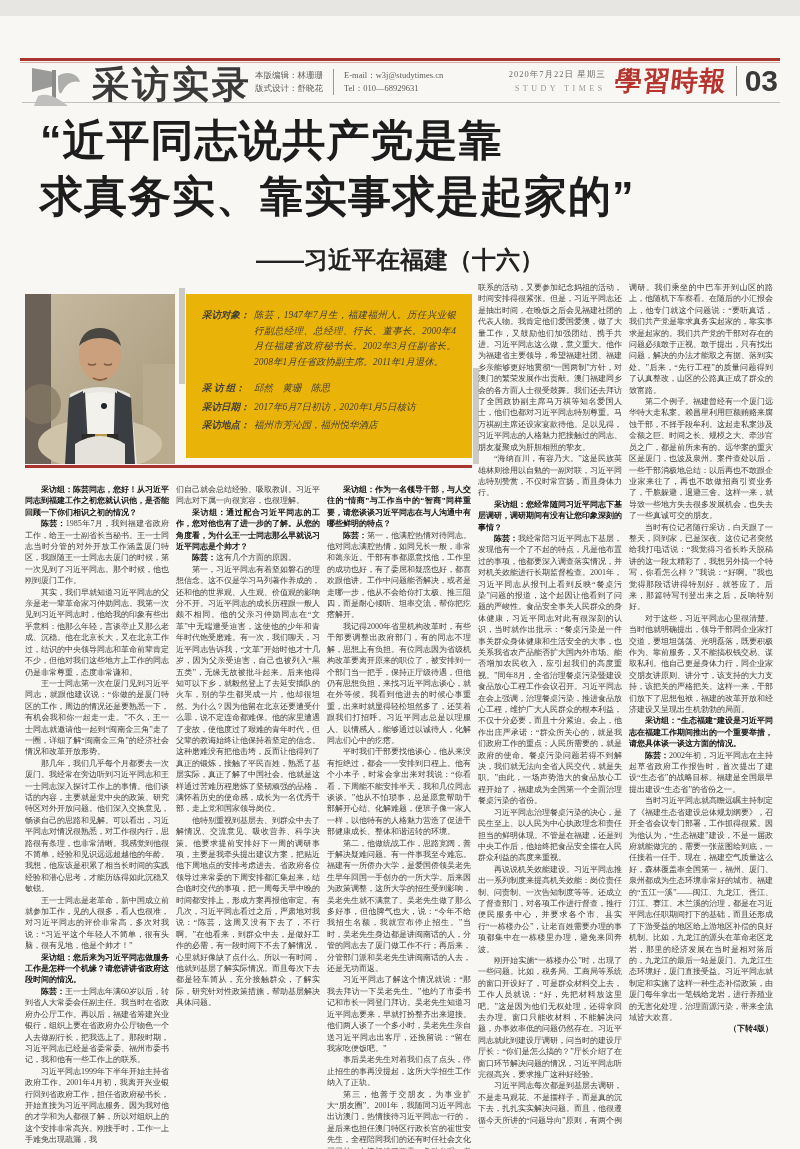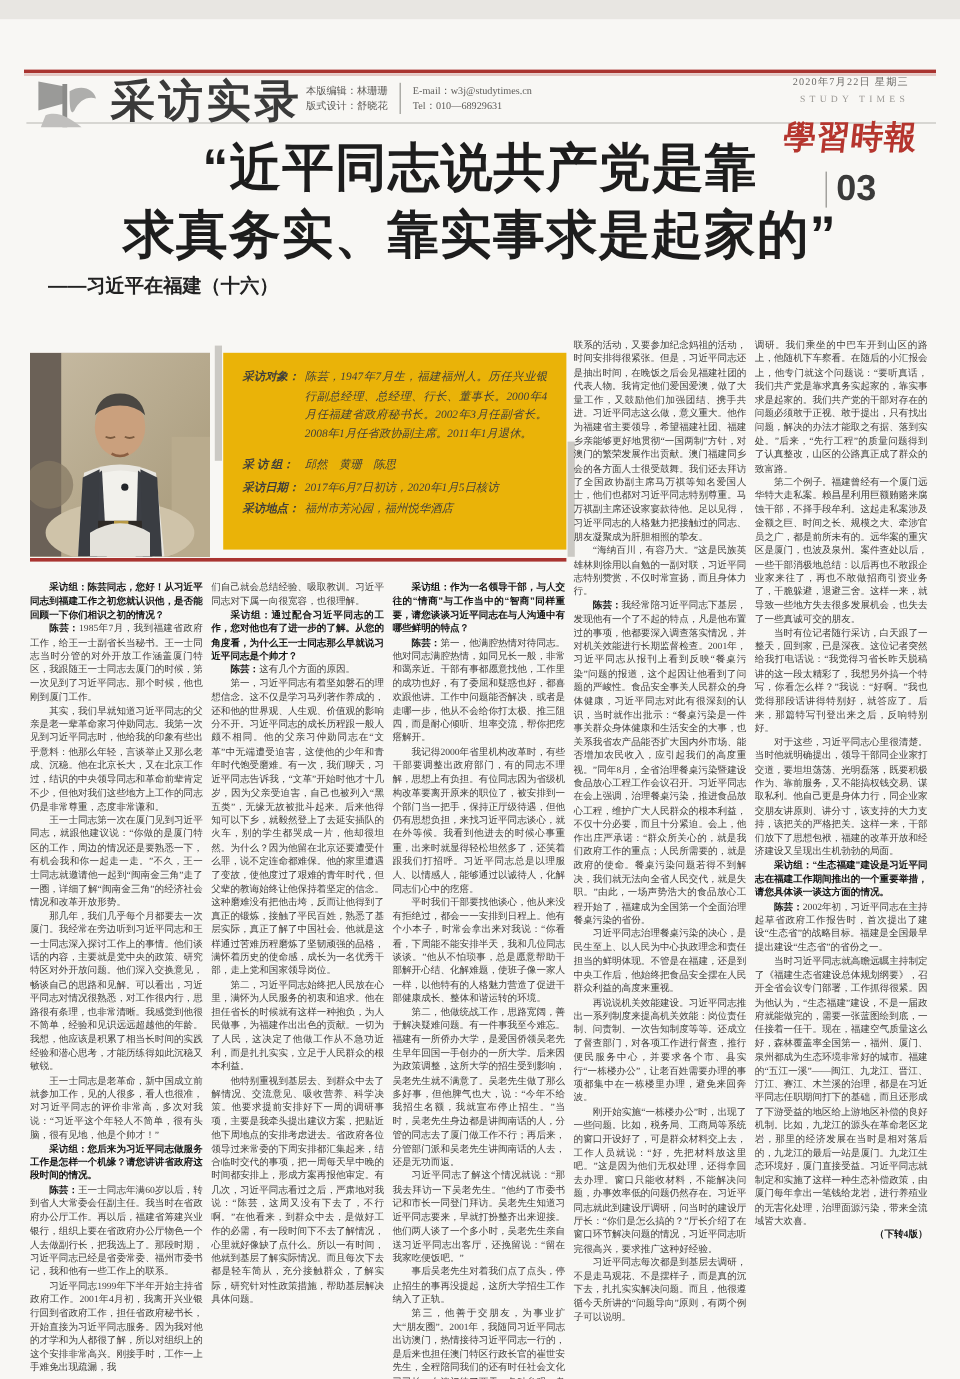--- a/index.html
+++ b/index.html
@@ -8,35 +8,35 @@
   
   .top-rule{position:absolute;left:20px;top:42px;width:760px;height:3px;background:#a93430;}
   .top-rule-shadow{position:absolute;left:20px;top:46px;width:760px;height:1px;background:#d8a9a5;}
   .header-bottom-rule{position:absolute;left:22px;top:86px;width:758px;height:1px;background:#c2c0bc;}
   .masthead-logo{position:absolute;left:28px;top:50px;width:56px;height:42px;}
   .section-title{position:absolute;left:92px;top:44px;font-family:"Liberation Sans","DejaVu Sans",sans-serif;
         font-weight:900;font-size:37px;letter-spacing:3px;color:#3a3a3a;}
   .header-center{position:absolute;left:255px;top:52px;display:flex;align-items:flex-end;gap:10px;
         font-size:8.5px;line-height:13px;color:#5c5b58;}
   .header-center .vline{width:1px;height:26px;background:#9a9995;margin-top:1px;}
-  .header-right{position:absolute;right:35px;top:47px;display:flex;align-items:center;gap:9px;flex-direction:column;}
+  .header-right{position:absolute;right:22px;top:47px;display:flex;align-items:center;gap:9px;}
   .date-block{text-align:right;}
   .date-line{font-size:8.5px;color:#6b6a66;letter-spacing:1px;}
   .study-times{font-size:8px;color:#9a9894;letter-spacing:3.5px;margin-top:3px;}
   .masthead-cn{font-size:27px;font-weight:bold;color:#b5352e;transform:skewX(-6deg);
         font-family:"Liberation Serif","DejaVu Serif",serif;letter-spacing:1px;}
   .pageno-block{display:flex;align-items:center;gap:8px;}
   .pageno-rule{width:1px;height:30px;background:#8e8d89;}
   .page-number{font-size:30px;font-weight:bold;color:#3a3a3a;font-family:"Liberation Sans",sans-serif;text-align:right;}
   
-  .headline{position:absolute;left:40px;top:96px;width:720px;text-align:center;
+  .headline{position:absolute;left:40px;top:96px;width:720px;
         font-family:"Liberation Sans","DejaVu Sans",sans-serif;font-weight:900;color:#1d1d1d;}
   .headline .l1,.headline .l2{font-size:43px;line-height:56px;letter-spacing:1px;}
-  .deck{position:absolute;left:40px;top:212px;width:720px;text-align:left;
-        font-family:"Liberation Sans","DejaVu Sans",sans-serif;font-weight:bold;font-size:16px;color:#222;}
+  .deck{position:absolute;left:40px;top:228px;width:720px;text-align:center;
+        font-family:"Liberation Sans","DejaVu Sans",sans-serif;font-weight:bold;font-size:24px;color:#222;}
   
   .photo{position:absolute;left:25px;top:278px;width:150px;height:170px;overflow:hidden;background:#b3a78f;}
   
   .infobox{position:absolute;left:186px;top:278px;width:286px;height:164px;background:#eab308;
         padding:14px 16px 0 16px;box-sizing:border-box;}
   .infobox::before{content:"";position:absolute;left:-7px;top:-6px;width:6px;height:96px;background:#cbc9c4;}
   .infobox::after{content:"";position:absolute;right:-7px;bottom:-6px;width:6px;height:96px;background:#cbc9c4;}
   .ib-row{font-style:italic;font-size:9.5px;line-height:15.5px;color:#403f3c;text-align:justify;
         padding-left:52px;position:relative;margin-bottom:3px;}
   .ib-label{position:absolute;left:0;top:0;font-weight:bold;font-style:italic;white-space:nowrap;}
@@ -155,36 +155,36 @@
       <p class="para p">王一士同志是老革命，新中国成立前就参加工作，见的人很多，看人也很准，对习近平同志的评价非常高，多次对我说：“习近平这个年轻人不简单，很有头脑，很有见地，他是个帅才！”</p>
       <p class="para q">采访组：您后来为习近平同志做服务工作是怎样一个机缘？请您讲讲省政府这段时间的情况。</p>
       <p class="para a"><b class="lead">陈芸：</b>王一士同志年满60岁以后，转到省人大常委会任副主任。我当时在省政府办公厅工作。再以后，福建省筹建兴业银行，组织上要在省政府办公厅物色一个人去做副行长，把我选上了。那段时期，习近平同志已经是省委常委、福州市委书记，我和他有一些工作上的联系。</p>
       <p class="para p">习近平同志1999年下半年开始主持省政府工作。2001年4月初，我离开兴业银行回到省政府工作，担任省政府秘书长，开始直接为习近平同志服务。因为我对他的才学和为人都很了解，所以对组织上的这个安排非常高兴。刚接手时，工作一上手难免出现疏漏，我</p>
     </div>
   <div class="col col-low" style="left:176px;">
       <p class="para cont">们自己就会总结经验、吸取教训。习近平同志对下属一向很宽容，也很理解。</p>
       <p class="para q">采访组：通过配合习近平同志的工作，您对他也有了进一步的了解。从您的角度看，为什么王一士同志那么早就说习近平同志是个帅才？</p>
       <p class="para a"><b class="lead">陈芸：</b>这有几个方面的原因。</p>
       <p class="para p">第一，习近平同志有着坚如磐石的理想信念。这不仅是学习马列著作养成的，还和他的世界观、人生观、价值观的影响分不开。习近平同志的成长历程跟一般人颇不相同。他的父亲习仲勋同志在“文革”中无端遭受迫害，这使他的少年和青年时代饱受磨难。有一次，我们聊天，习近平同志告诉我，“文革”开始时他才十几岁，因为父亲受迫害，自己也被列入“黑五类”，无缘无故被批斗起来。后来他得知可以下乡，就毅然登上了去延安插队的火车，别的学生都哭成一片，他却很坦然。为什么？因为他留在北京还要遭受什么罪，说不定连命都难保。他的家里遭遇了变故，使他度过了艰难的青年时代，但父辈的教诲始终让他保持着坚定的信念。这种磨难没有把他击垮，反而让他得到了真正的锻炼，接触了平民百姓，熟悉了基层实际，真正了解了中国社会。他就是这样通过苦难历程磨炼了坚韧顽强的品格，满怀着历史的使命感，成长为一名优秀干部，走上党和国家领导岗位。</p>
-      <p class="para p">第二，习近平同志始终把人民放在心里，满怀为人民服务的初衷和追求。他在担任省长的时候就有这样一种抱负，为人民做事，为福建作出出色的贡献。一切为了人民，这决定了他做工作从不急功近利，而是扎扎实实，立足于人民群众的根本利益。</p>
       <p class="para p">他特别重视到基层去、到群众中去了解情况、交流意见、吸收营养、科学决策。他要求提前安排好下一周的调研事项，主要是我牵头提出建议方案，把贴近他下周地点的安排考虑进去。省政府各位领导过来常委的下周安排都汇集起来，结合临时交代的事项，把一周每天早中晚的时间都安排上，形成方案再报他审定。有几次，习近平同志看过之后，严肃地对我说：“陈芸，这周又没有下去了，不行啊。”在他看来，到群众中去，是做好工作的必需，有一段时间下不去了解情况，心里就好像缺了点什么。所以一有时间，他就到基层了解实际情况。而且每次下去都是轻车简从，充分接触群众，了解实际，研究针对性政策措施，帮助基层解决具体问题。</p>
     </div>
   <div class="col col-low" style="left:327px;">
       <p class="para q">采访组：作为一名领导干部，与人交往的“情商”与工作当中的“智商”同样重要，请您谈谈习近平同志在与人沟通中有哪些鲜明的特点？</p>
       <p class="para a"><b class="lead">陈芸：</b>第一，他满腔热情对待同志。他对同志满腔热情，如同兄长一般，非常和蔼亲近。干部有事都愿意找他，工作里的成功也好，有了委屈和疑惑也好，都喜欢跟他讲。工作中问题能否解决，或者是走哪一步，他从不会给你打太极、推三阻四，而是耐心倾听、坦率交流，帮你把疙瘩解开。</p>
       <p class="para p">我记得2000年省里机构改革时，有些干部要调整出政府部门，有的同志不理解，思想上有负担。有位同志因为省级机构改革要离开原来的职位了，被安排到一个部门当一把手，保持正厅级待遇，但他仍有思想负担，来找习近平同志谈心，就在外等候。我看到他进去的时候心事重重，出来时就显得轻松坦然多了，还笑着跟我们打招呼。习近平同志总是以理服人、以情感人，能够通过以诚待人，化解同志们心中的疙瘩。</p>
       <p class="para p">平时我们干部要找他谈心，他从来没有拒绝过，都会一一安排到日程上。他有个小本子，时常会拿出来对我说：“你看看，下周能不能安排半天，我和几位同志谈谈。”他从不怕琐事，总是愿意帮助干部解开心结、化解难题，使班子像一家人一样，以他特有的人格魅力营造了促进干部健康成长、整体和谐运转的环境。</p>
       <p class="para p">第二，他做统战工作，思路宽阔，善于解决疑难问题。有一件事我至今难忘。福建有一所侨办大学，是爱国侨领吴老先生早年回国一手创办的一所大学。后来因为政策调整，这所大学的招生受到影响，吴老先生就不满意了。吴老先生做了那么多好事，但他脾气也大，说：“今年不给我招生名额，我就宣布停止招生。”当时，吴老先生身边都是讲闽南话的人，分管的同志去了厦门做工作不行；再后来，分管部门派和吴老先生讲闽南话的人去，还是无功而返。</p>
       <p class="para p">习近平同志了解这个情况就说：“那我去拜访一下吴老先生。”他约了市委书记和市长一同登门拜访。吴老先生知道习近平同志要来，早就打扮整齐出来迎接。他们两人谈了一个多小时，吴老先生亲自送习近平同志出客厅，还挽留说：“留在我家吃便饭吧。”</p>
       <p class="para p">事后吴老先生对着我们点了点头，停止招生的事再没提起，这所大学招生工作纳入了正轨。</p>
       <p class="para p">第三，他善于交朋友，为事业扩大“朋友圈”。2001年，我随同习近平同志出访澳门，热情接待习近平同志一行的，是后来也担任澳门特区行政长官的崔世安先生，全程陪同我们的还有时任社会文化司司长。在澳门待了两天，各种参观、考察、会商、会谈不断，既要参加一些帮助澳门特区和国家建立经济</p>
     </div>
   <div class="col col-high" style="left:478px;">
       <p class="para cont">联系的活动，又要参加纪念妈祖的活动，时间安排得很紧张。但是，习近平同志还是抽出时间，在晚饭之后会见福建社团的代表人物。我肯定他们爱国爱澳，做了大量工作，又鼓励他们加强团结、携手共进。习近平同志这么做，意义重大。他作为福建省主要领导，希望福建社团、福建乡亲能够更好地贯彻“一国两制”方针，对澳门的繁荣发展作出贡献。澳门福建同乡会的各方面人士很受鼓舞。我们还去拜访了全国政协副主席马万祺等知名爱国人士，他们也都对习近平同志特别尊重。马万祺副主席还设家宴款待他。足以见得，习近平同志的人格魅力把接触过的同志、朋友凝聚成为肝胆相照的挚友。</p>
       <p class="para p">“海纳百川，有容乃大。”这是民族英雄林则徐用以自勉的一副对联，习近平同志特别赞赏，不仅时常宣扬，而且身体力行。</p>
+      <p class="para q">采访组：您经常随同习近平同志下基层调研，调研期间有没有让您印象深刻的事情？</p>
       <p class="para a"><b class="lead">陈芸：</b>我经常陪习近平同志下基层，发现他有一个了不起的特点，凡是他布置过的事项，他都要深入调查落实情况，并对机关效能进行长期监督检查。2001年，习近平同志从报刊上看到反映“餐桌污染”问题的报道，这个起因让他看到了问题的严峻性。食品安全事关人民群众的身体健康，习近平同志对此有很深刻的认识，当时就作出批示：“餐桌污染是一件事关群众身体健康和生活安全的大事，也关系我省农产品能否扩大国内外市场、能否增加农民收入，应引起我们的高度重视。”同年8月，全省治理餐桌污染暨建设食品放心工程工作会议召开。习近平同志在会上强调，治理餐桌污染，推进食品放心工程，维护广大人民群众的根本利益，不仅十分必要，而且十分紧迫。会上，他作出庄严承诺：“群众所关心的，就是我们政府工作的重点；人民所需要的，就是政府的使命。餐桌污染问题若得不到解决，我们就无法向全省人民交代，就是失职。”由此，一场声势浩大的食品放心工程开始了，福建成为全国第一个全面治理餐桌污染的省份。</p>
       <p class="para p">习近平同志治理餐桌污染的决心，是民生至上、以人民为中心执政理念和责任担当的鲜明体现。不管是在福建，还是到中央工作后，他始终把食品安全摆在人民群众利益的高度来重视。</p>
       <p class="para p">再说说机关效能建设。习近平同志推出一系列制度来提高机关效能：岗位责任制、问责制、一次告知制度等等。还成立了督查部门，对各项工作进行督查，推行便民服务中心，并要求各个市、县实行“一栋楼办公”，让老百姓需要办理的事项都集中在一栋楼里办理，避免来回奔波。</p>
       <p class="para p">刚开始实施“一栋楼办公”时，出现了一些问题。比如，税务局、工商局等系统的窗口开设好了，可是群众材料交上去，工作人员就说：“好，先把材料放这里吧。”这是因为他们无权处理，还得拿回去办理。窗口只能收材料，不能解决问题，办事效率低的问题仍然存在。习近平同志就此到建设厅调研，问当时的建设厅厅长：“你们是怎么搞的？”厅长介绍了在窗口环节解决问题的情况，习近平同志听完很高兴，要求推广这种好经验。</p>
       <p class="para p">习近平同志每次都是到基层去调研，不是走马观花、不是摆样子，而是真的沉下去，扎扎实实解决问题。而且，他很遵循今天所讲的“问题导向”原则，有两个例子可以说明。</p>
     </div>
   <div class="col col-high" style="left:629px;">
       <p class="para cont">调研。我们乘坐的中巴车开到山区的路上，他随机下车察看。在随后的小汇报会上，他专门就这个问题说：“要听真话，我们共产党是靠求真务实起家的，靠实事求是起家的。我们共产党的干部对存在的问题必须敢于正视、敢于提出，只有找出问题，解决的办法才能取之有据、落到实处。”后来，“先行工程”的质量问题得到了认真整改，山区的公路真正成了群众的致富路。</p>
       <p class="para p">第二个例子。福建曾经有一个厦门远华特大走私案。赖昌星利用巨额贿赂来腐蚀干部，不择手段牟利。这起走私案涉及金额之巨、时间之长、规模之大、牵涉官员之广，都是前所未有的。远华案的重灾区是厦门，也波及泉州。案件查处以后，一些干部消极地总结：以后再也不敢跟企业家来往了，再也不敢做招商引资业务了，干脆躲避，退避三舍。这样一来，就导致一些地方失去很多发展机会，也失去了一些真诚可交的朋友。</p>
       <p class="para p">当时有位记者随行采访，白天跟了一整天，回到家，已是深夜。这位记者突然给我打电话说：“我觉得习省长昨天脱稿讲的这一段太精彩了，我想另外搞一个特写，你看怎么样？”我说：“好啊。”我也觉得那段话讲得特别好，就答应了。后来，那篇特写刊登出来之后，反响特别好。</p>

